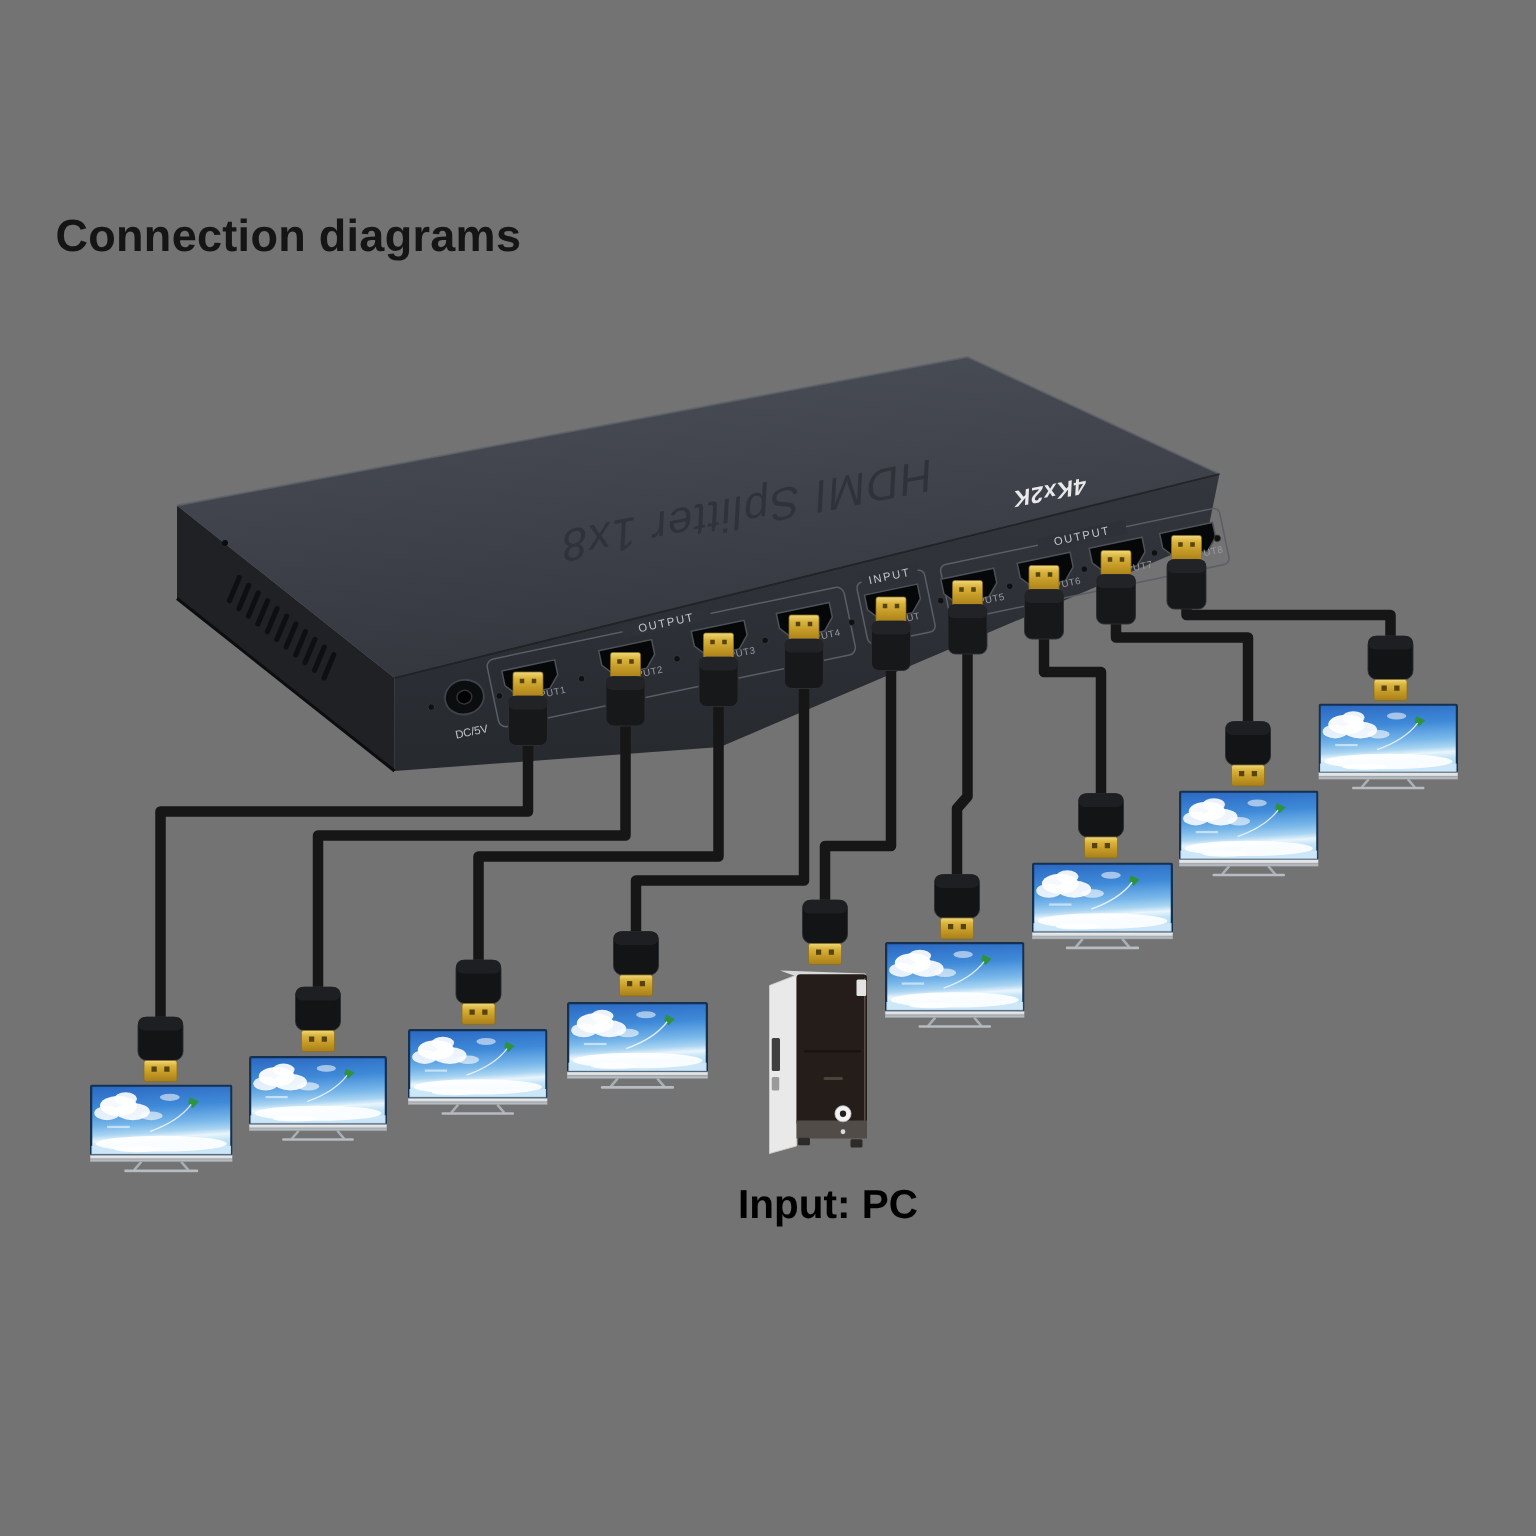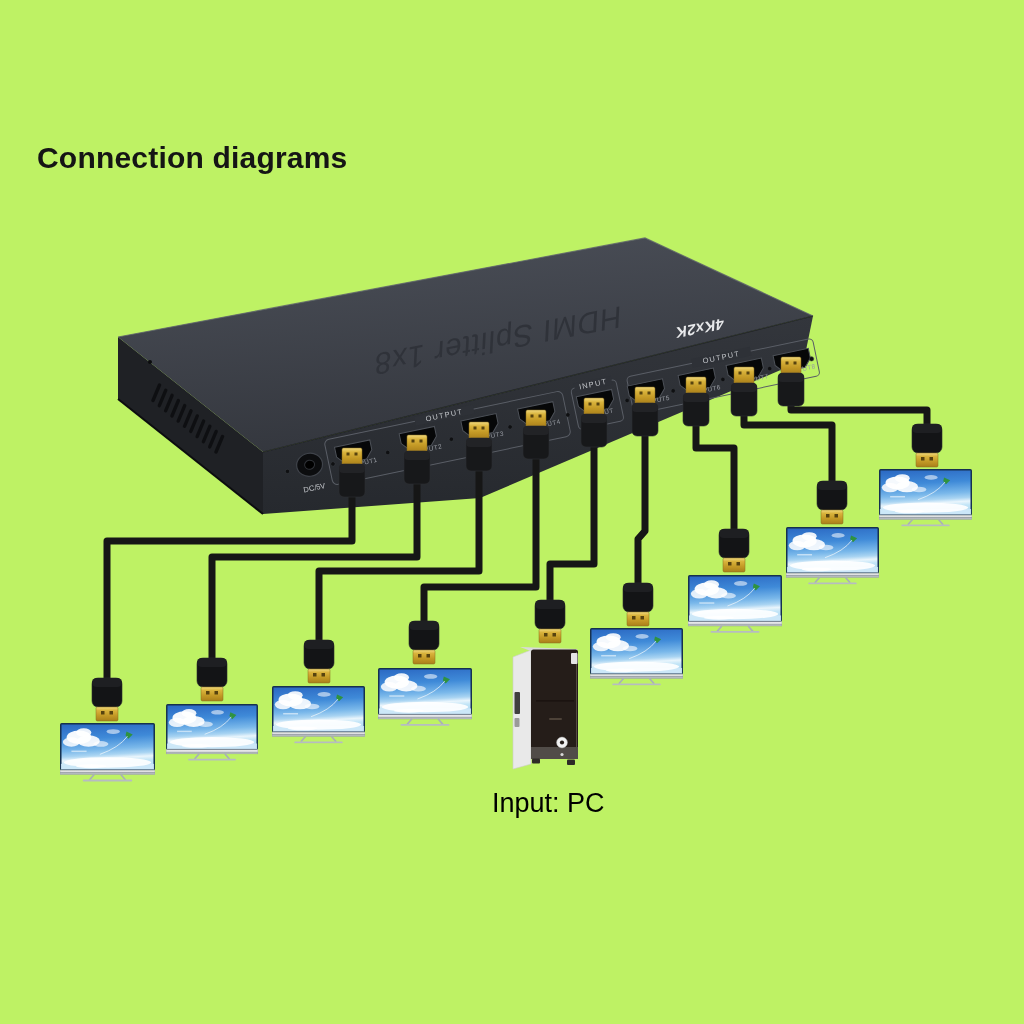--- a/index.html
+++ b/index.html
@@ -1,20 +1,20 @@
 <!DOCTYPE html>
 <html><head>
 <meta charset="utf-8">
 <style>
   html,body{margin:0;padding:0;background:#fff;}
-  .canvas{position:relative;width:1024px;height:1024px;background:#bef264;overflow:hidden;
+  .canvas{position:relative;width:1024px;height:1024px;background:#737373;overflow:hidden;
           font-family:"Liberation Sans",sans-serif;}
   .page-title{position:absolute;left:37px;top:141px;margin:0;font-size:30px;font-weight:700;
               color:#151515;letter-spacing:.2px;}
-  .input-caption{position:absolute;left:492px;top:788px;font-size:27px;font-weight:400;color:#000;}
+  .input-caption{position:absolute;left:492px;top:788px;font-size:27px;font-weight:700;color:#000;}
   svg.diagram{position:absolute;left:0;top:0;width:1024px;height:1024px;}
   .grouplabel{font-size:7.5px;letter-spacing:1.2px;fill:#c3c6ca;font-family:"Liberation Sans",sans-serif;}
   .portlabel{font-size:6.4px;letter-spacing:.4px;fill:#989ca3;font-family:"Liberation Sans",sans-serif;}
   .dclabel{font-size:7.5px;fill:#c3c6ca;font-family:"Liberation Sans",sans-serif;}
   .cable{stroke:#161616;stroke-width:7;fill:none;stroke-linejoin:round;stroke-linecap:round;}
 </style>
 </head>
 <body>
 
 <div class="canvas">

